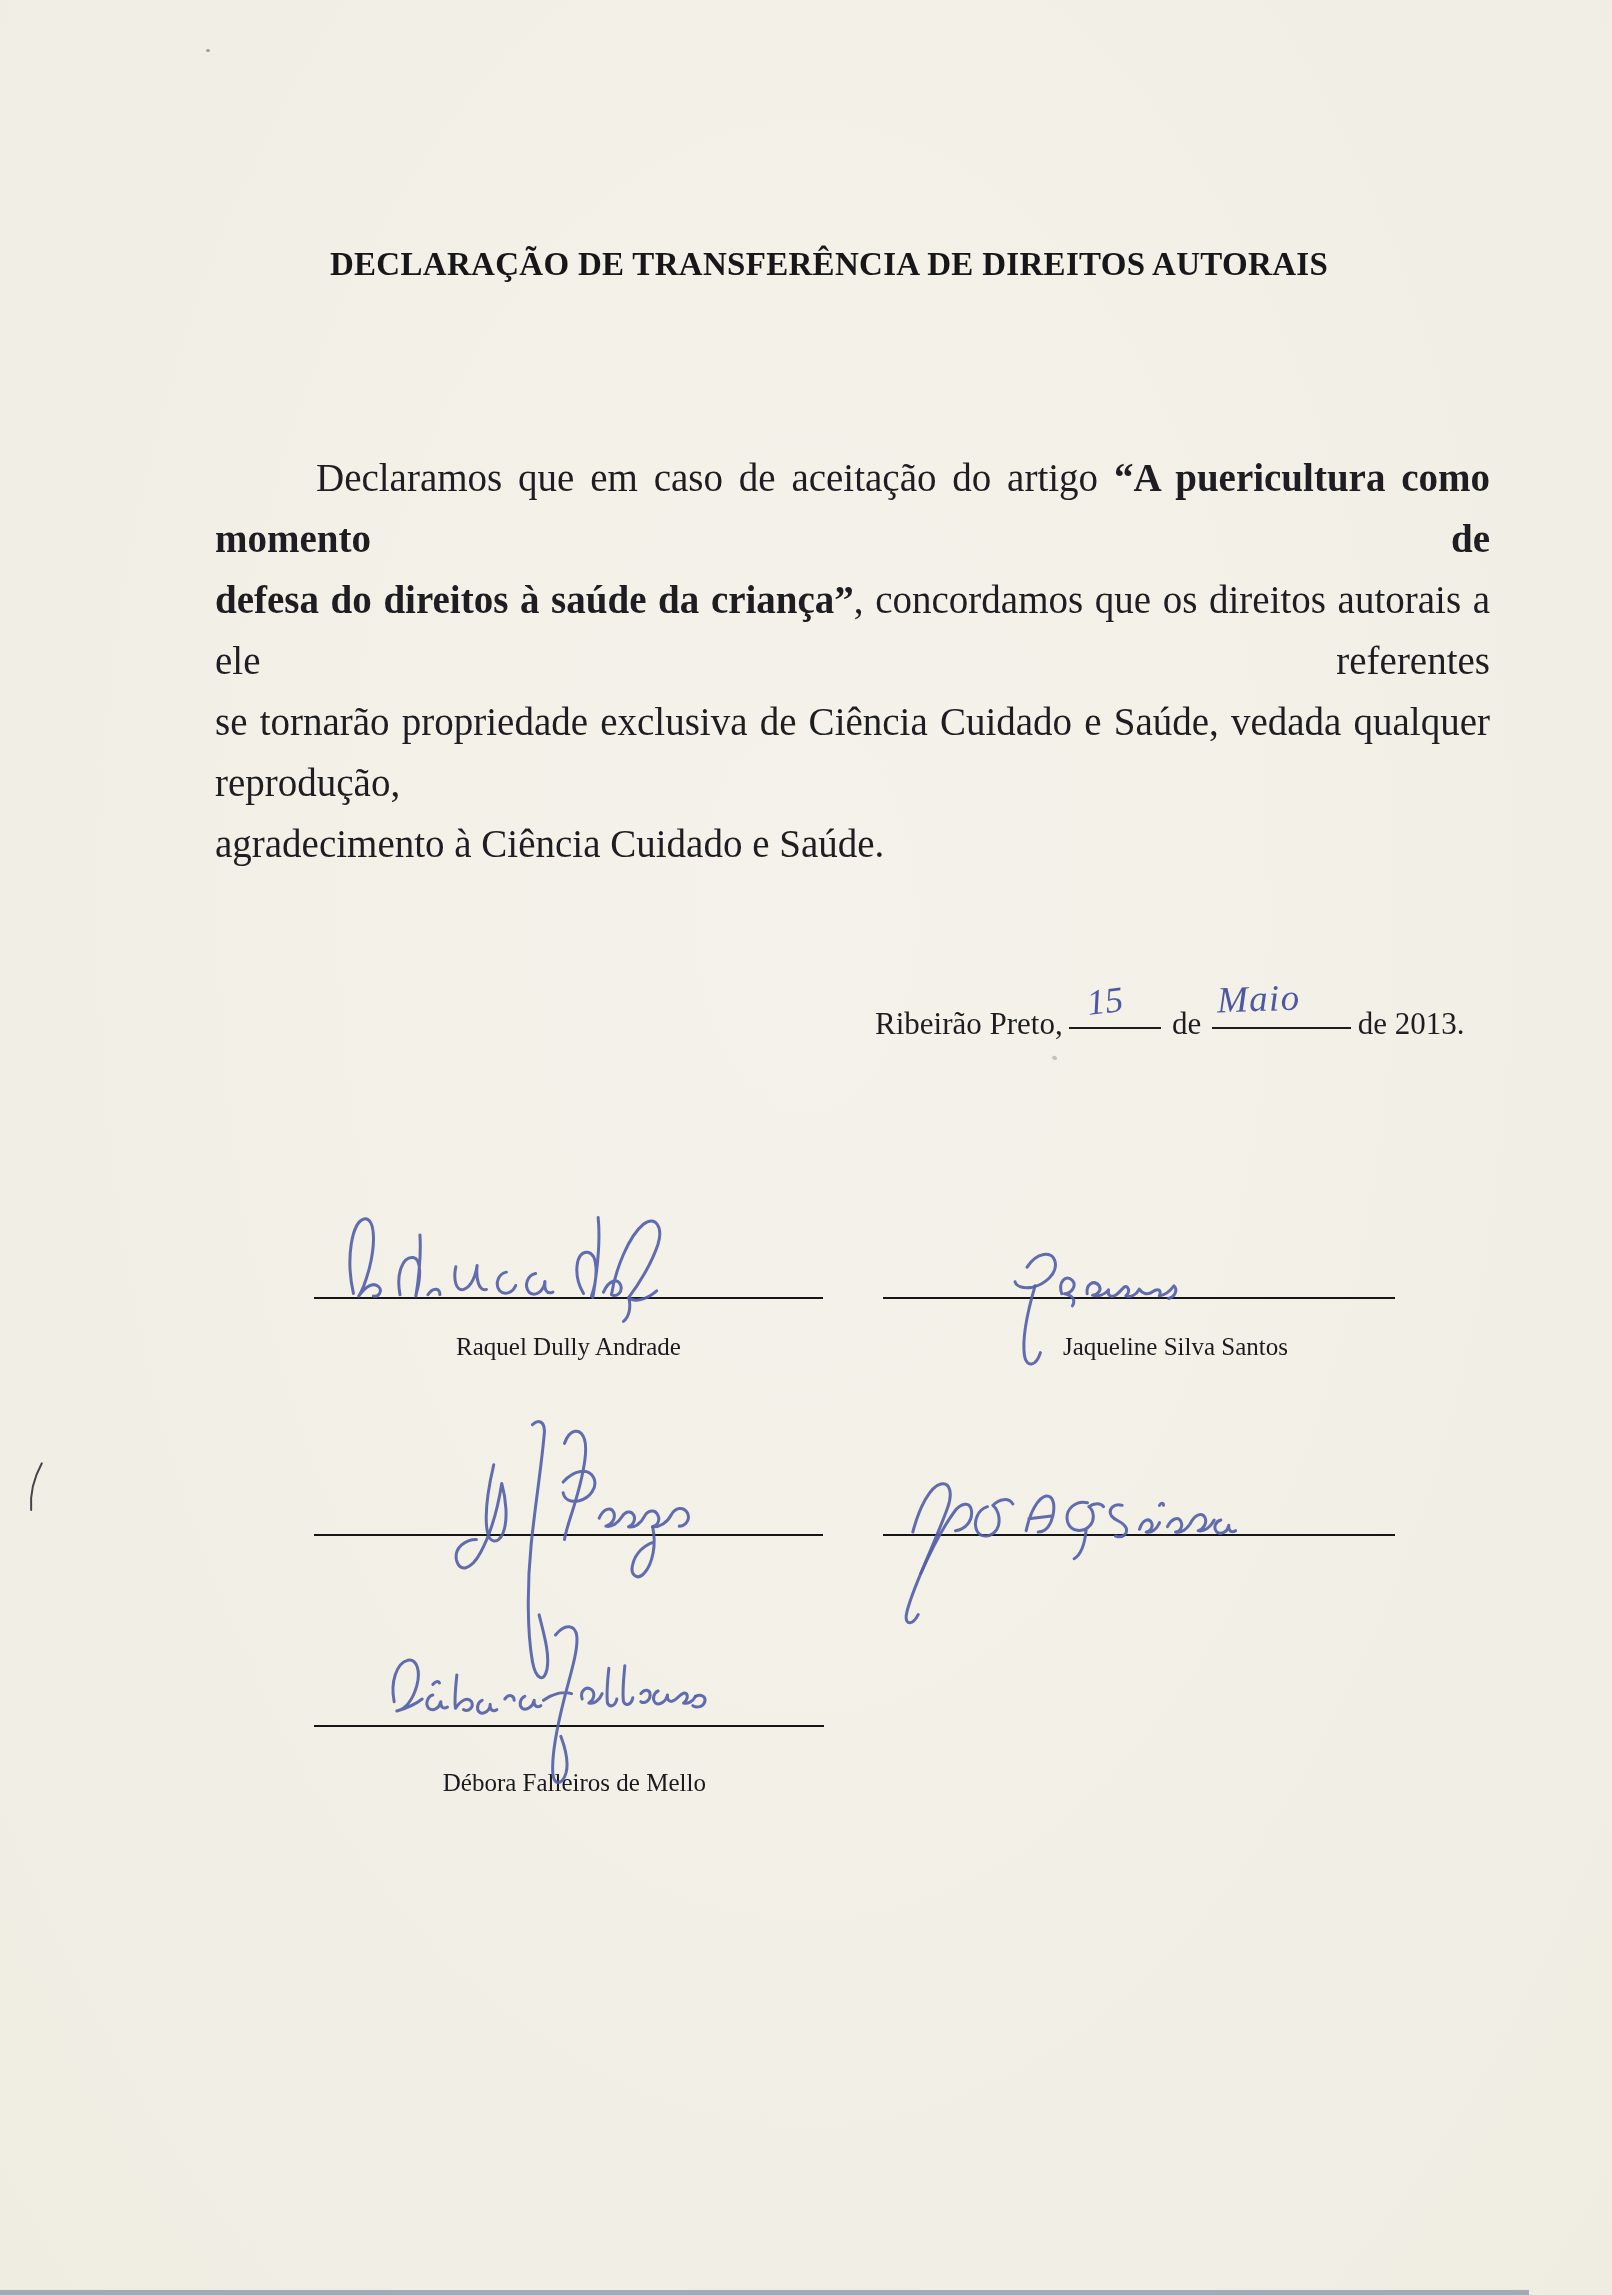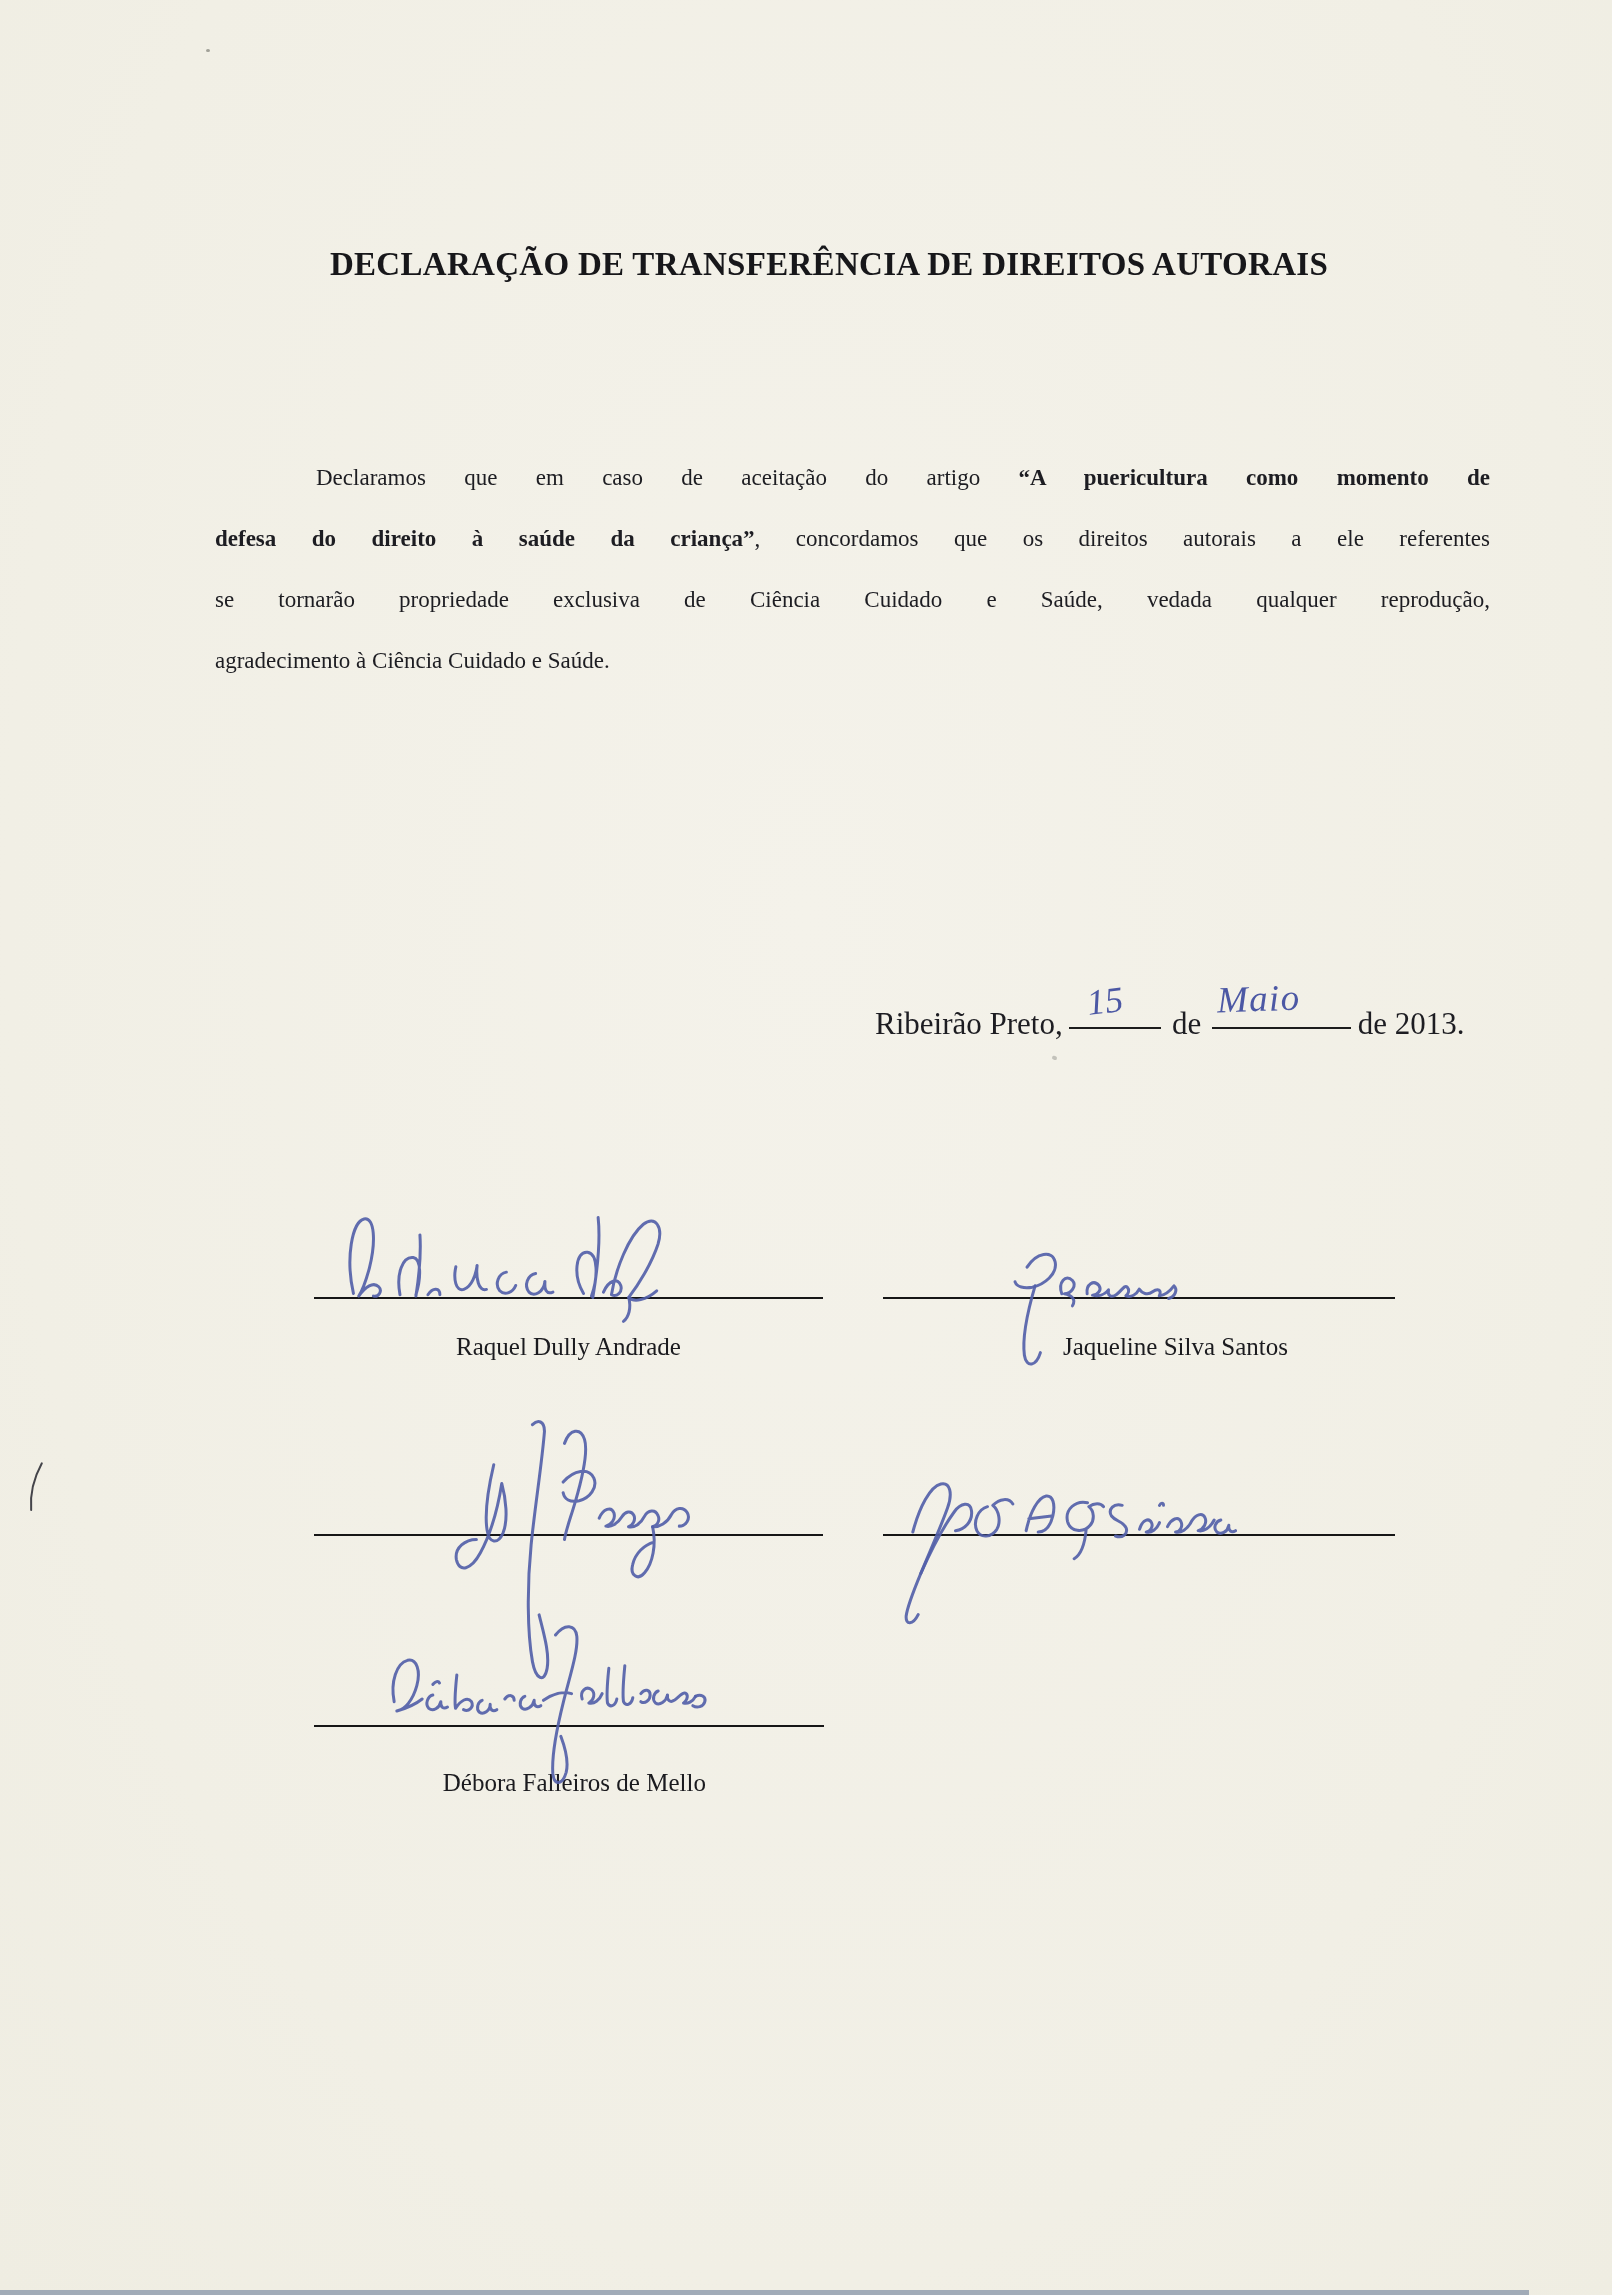--- a/index.html
+++ b/index.html
@@ -18,21 +18,21 @@
     position:absolute; top:246px; left:0; right:0;
     margin:0; text-align:center;
     transform:translateX(23px);
     font-size:33px; font-weight:bold; letter-spacing:0.3px;
     color:#17171a;
   }
 
   
   .paragraph {
     position:absolute; left:215px; top:447px; width:1275px;
-    font-size:23px; line-height:61px;
+    font-size:39px; line-height:61px;
     color:#1d1d22;
   }
   .para-line { text-align:justify; text-align-last:justify; }
   .para-line.indent { text-indent:101px; }
   .para-line.last { text-align-last:left; }
   .para-line .bold { font-weight:bold; }
 
   
   .date-line {
     position:absolute; left:875px; top:1006px;
@@ -114,21 +114,21 @@
 </style>
 </head>
 <body>
 
 <div class="page">
 
   <h1 class="doc-title">DECLARAÇÃO DE TRANSFERÊNCIA DE DIREITOS AUTORAIS</h1>
 
   <div class="paragraph">
       <div class="para-line indent"><span>Declaramos que em caso de aceitação do artigo </span><span class="bold">“A puericultura como momento de</span></div>
-      <div class="para-line"><span class="bold">defesa do direito à saúde da criança”</span><span>, concordamos que os direitos autorais a ele referentes</span></div>
+      <div class="para-line"><span class="bold">defesa do direitos à saúde da criança”</span><span>, concordamos que os direitos autorais a ele referentes</span></div>
       <div class="para-line"><span>se tornarão propriedade exclusiva de Ciência Cuidado e Saúde, vedada qualquer reprodução,</span></div>
       <div class="para-line last"><span>agradecimento à Ciência Cuidado e Saúde.</span></div>
     </div>
 
   <div class="date-line">
     <span>Ribeirão Preto,</span>
     <span class="blank blank1">
         <span class="hw hw-day">15</span>
       </span>
     <span class="w">de</span>

